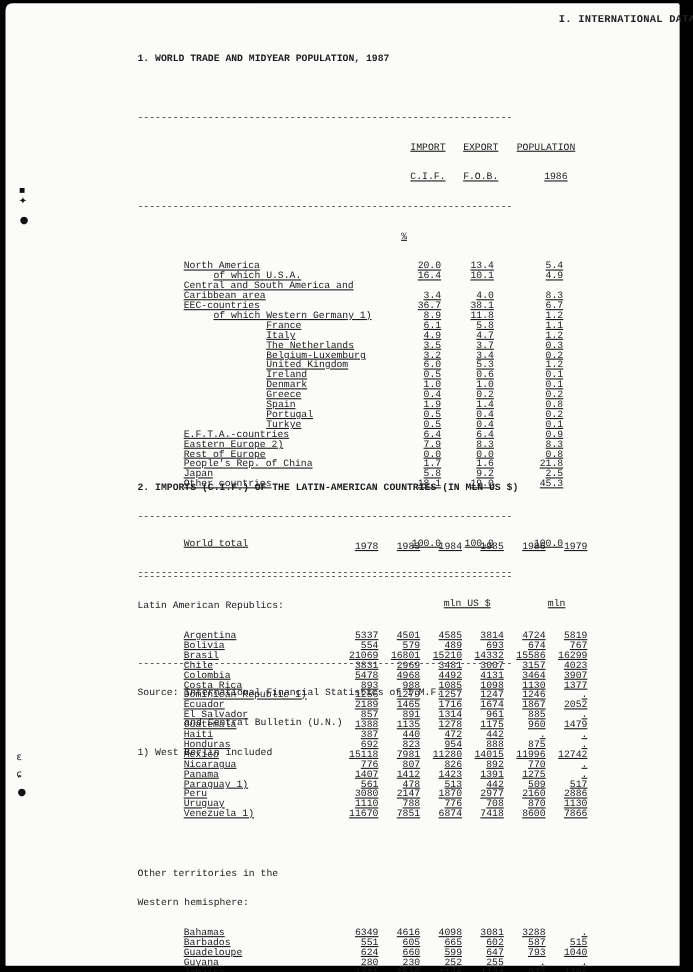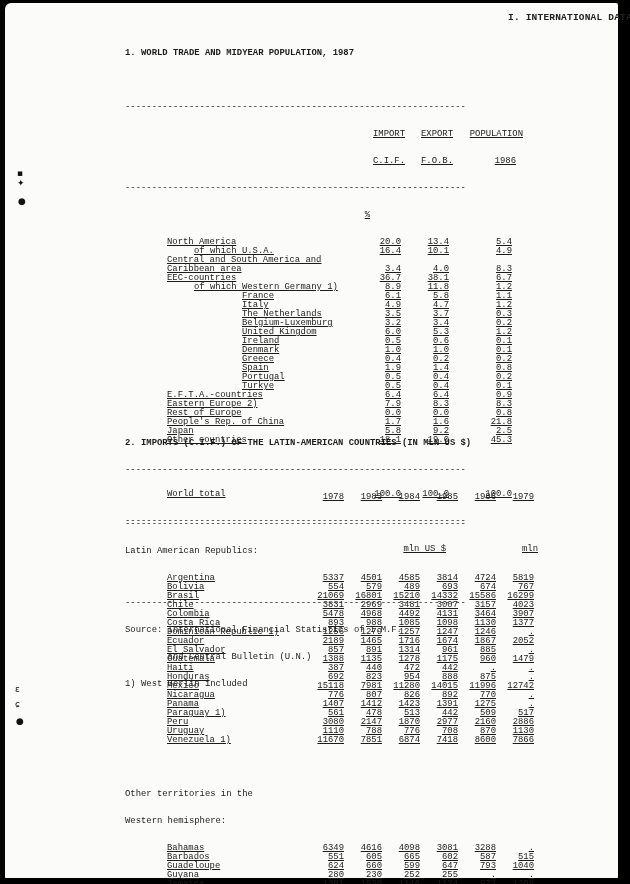--- a/index.html
+++ b/index.html
@@ -81,21 +81,21 @@
   <div class="row">
     <span class="label">World total</span>
     <span class="c c1">100.0</span>
     <span class="c c2">100.0</span>
     <span class="c c3">100.0</span>
   </div>
   <span class="rule">----------------------------------------------------------------</span>
   <div class="row" style="margin-top:1px">
     <span class="label"></span>
     <span style="width:79px;text-align:right">mln US $</span>
-    <span style="width:92px;text-align:right">mln</span>
+    <span style="width:68px;text-align:right">mln</span>
   </div>
   <div class="gap"></div>
   <span class="rule">----------------------------------------------------------------</span>
   <div>Source: International Financial Statistics of I.M.F.</div>
   <div>        and Central Bulletin (U.N.)</div>
   <div>1) West Berlin included</div>
 </div>
 
 <div class="doc t2">
   <div class="title">2. IMPORTS (C.I.F.) OF THE LATIN-AMERICAN COUNTRIES (IN MLN US $)</div>

